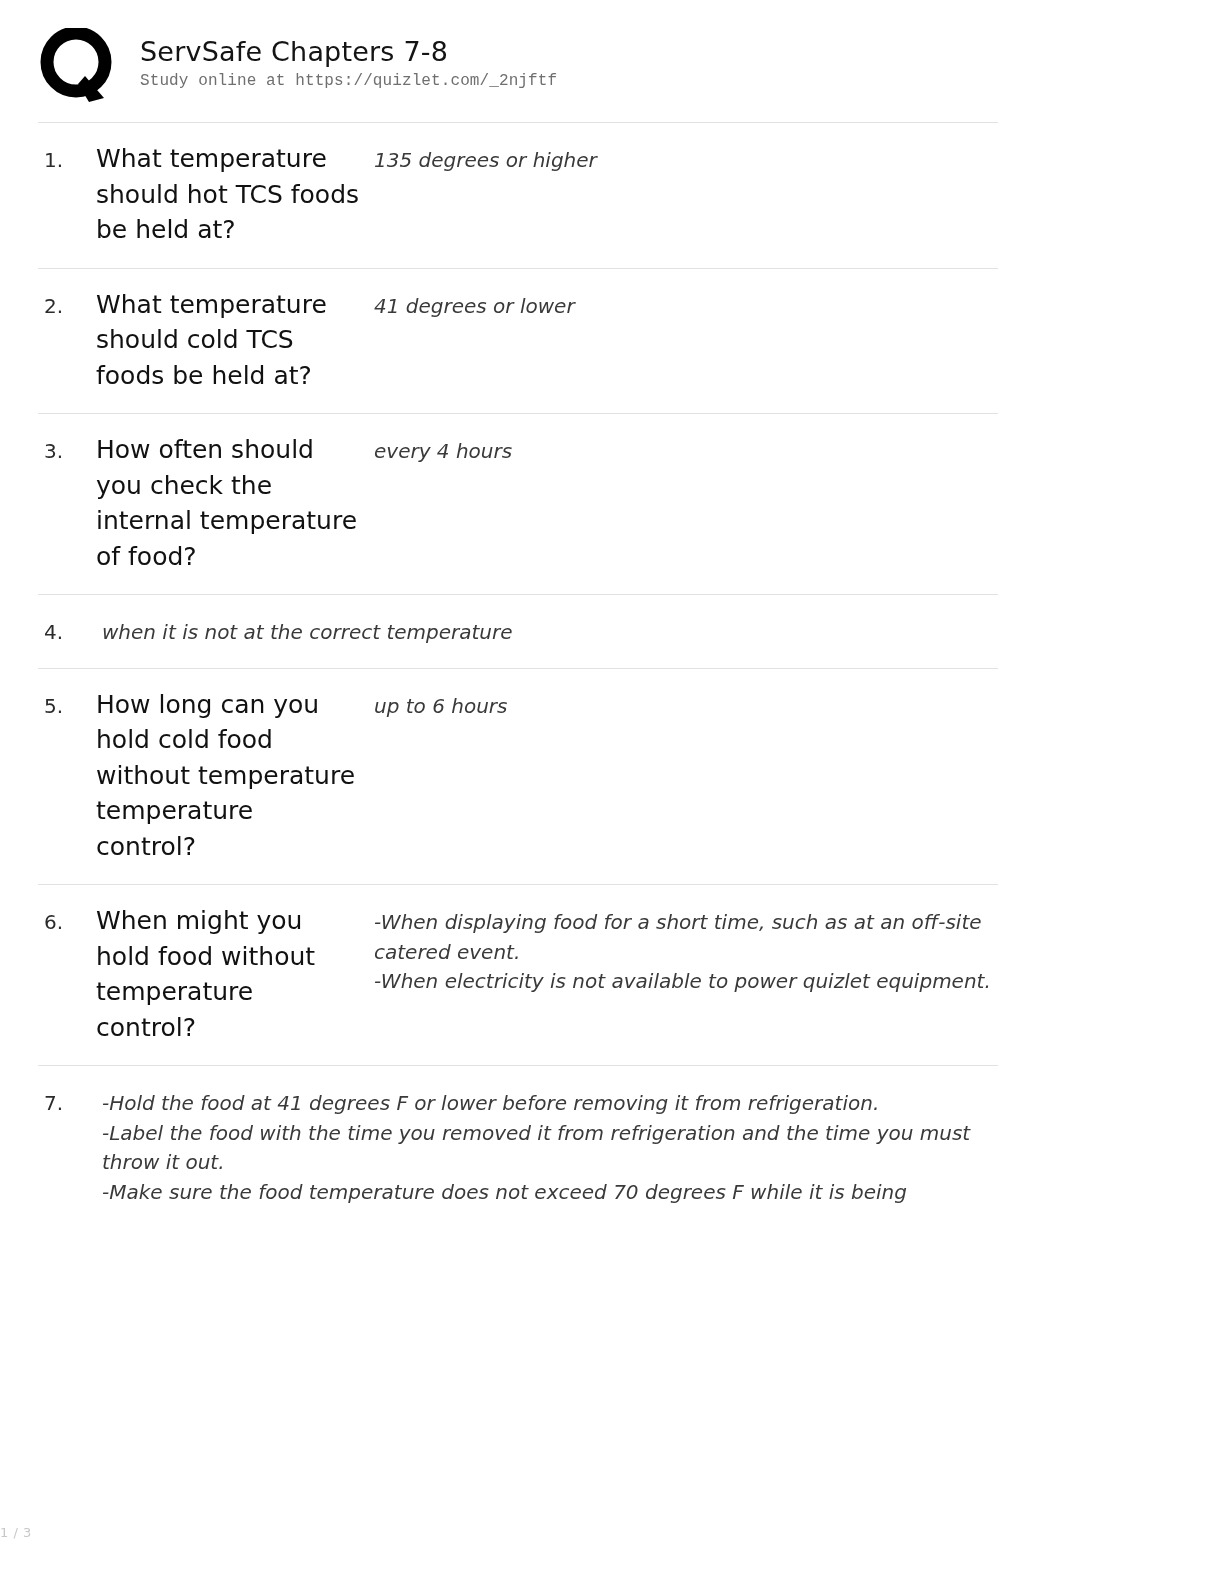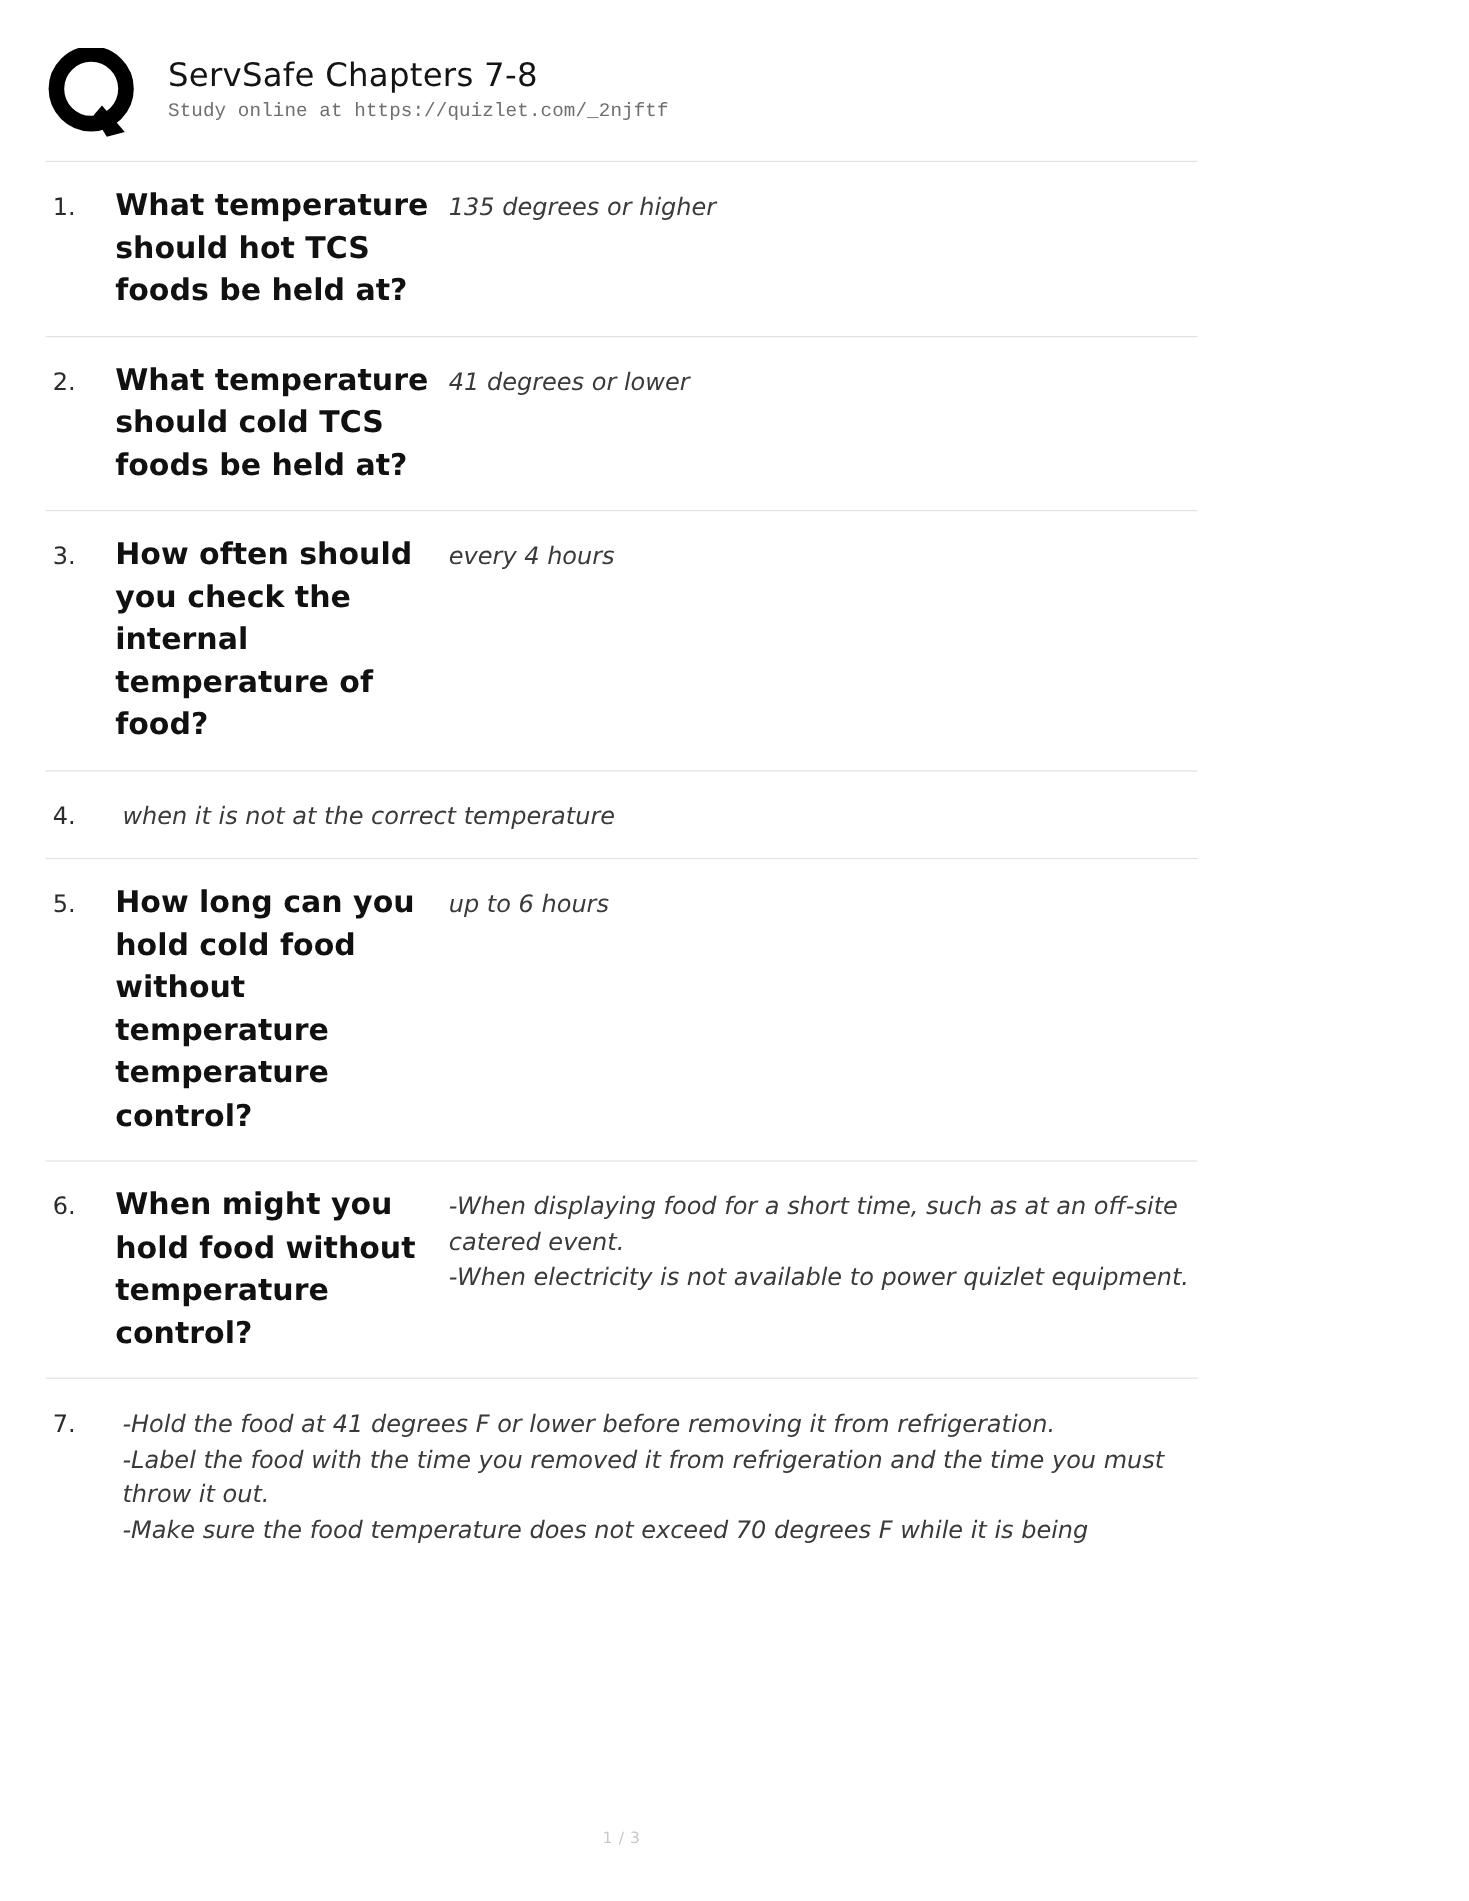--- a/index.html
+++ b/index.html
@@ -13,21 +13,21 @@
     font-family: "DejaVu Sans", sans-serif;
     color: #1a1a1a;
     position: relative;
     overflow: hidden;
   }
   .page {
     position: relative;
     width: 1036px;
     height: 1584px;
     box-sizing: border-box;
-    padding: 12px 38px;
+    padding: 0 38px;
   }
 
   
   .header {
     display: flex;
     align-items: flex-start;
     padding: 26px 0 10px 0;
     margin-left: 0;
   }
   .logo {
@@ -81,21 +81,21 @@
     padding-left: 6px;
     box-sizing: border-box;
     font-weight: 400;
   }
   .term {
     width: 272px;
     flex: 0 0 272px;
     font-size: 25px;
     line-height: 1.42;
     color: #111111;
-    font-weight: 700;
+    font-weight: 400;
     word-break: break-word;
     hyphens: auto;
     padding-right: 8px;
     box-sizing: border-box;
   }
   .def {
     flex: 1 1 auto;
     font-size: 20px;
     line-height: 1.48;
     color: #3a3a3a;
@@ -104,21 +104,20 @@
     white-space: pre-line;
     font-style: italic;
   }
 
   
   .footer {
     position: absolute;
     left: 0;
     right: 0;
     bottom: 44px;
-    text-align: center;
     font-size: 13px;
     color: #c8c8c8;
     letter-spacing: 0.5px;
   }
 </style>
 </head>
 <body>
 
 <div class="page">
 

